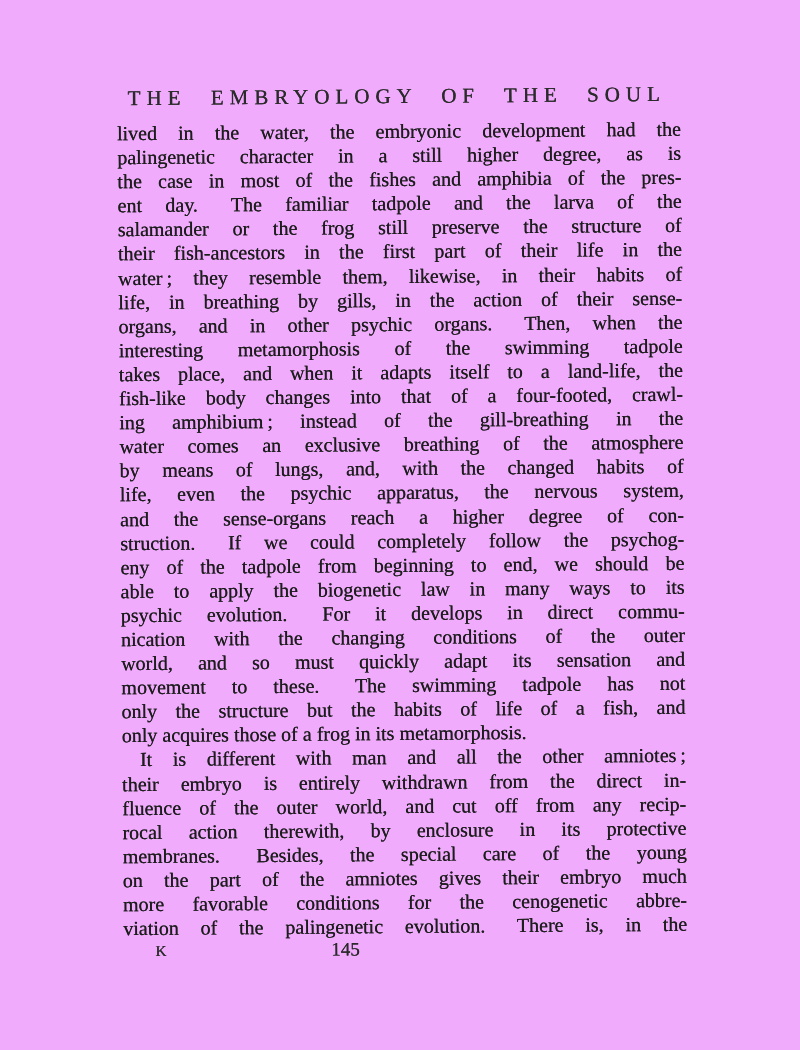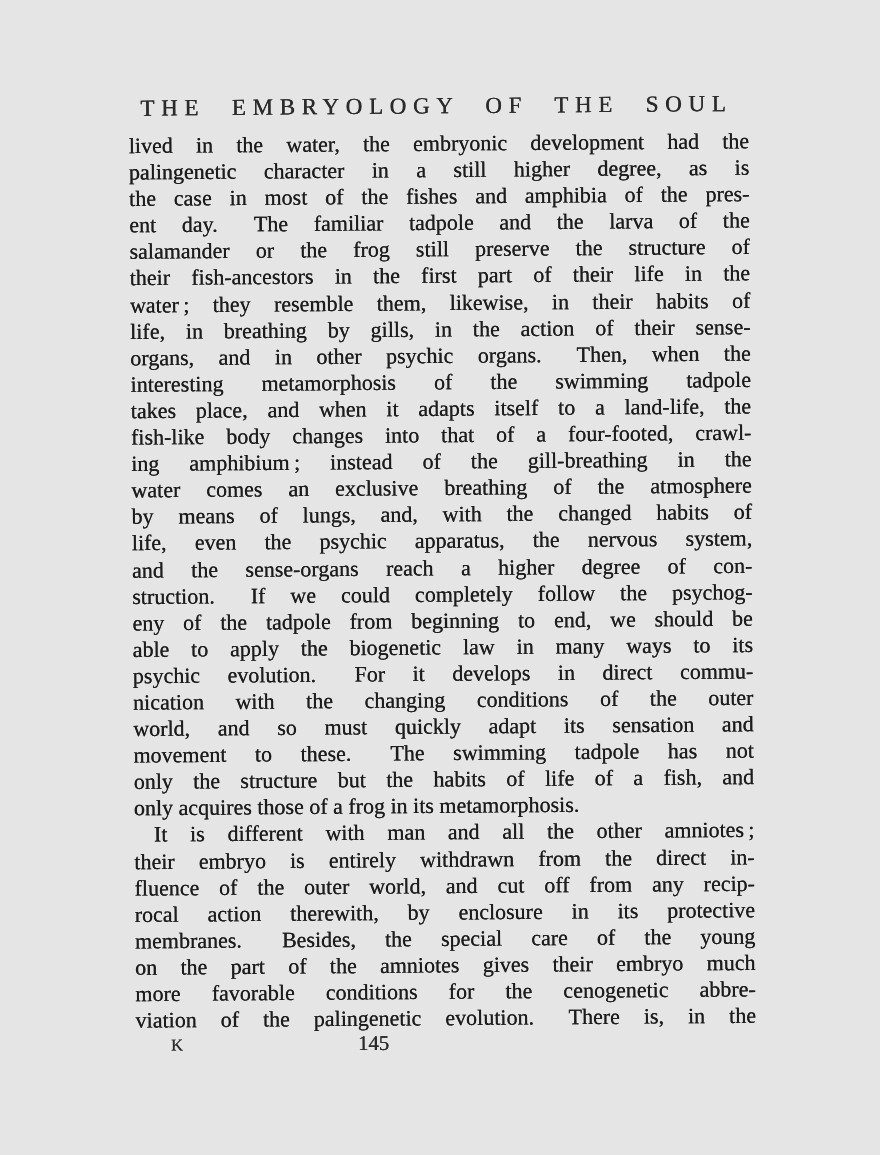--- a/index.html
+++ b/index.html
@@ -4,21 +4,21 @@
 <style>
   html, body {
     margin: 0;
     padding: 0;
     background: #ffffff;
   }
   .page {
     position: relative;
     width: 800px;
     height: 1050px;
-    background: #e5e5e5;
+    background: #f0abfc;
     overflow: hidden;
     font-family: "Liberation Serif", serif;
   }
   .sheet {
     position: absolute;
     left: 0; top: 0; right: 0; bottom: 0;
     transform: rotate(-0.45deg);
     transform-origin: 50% 50%;
   }
   .heading {
@@ -63,20 +63,21 @@
     font-size: 15px;
     letter-spacing: 1px;
     color: #2e2e2e;
     text-shadow: 0.25px 0 0 #2e2e2e;
   }
   .footer-folio {
     position: absolute;
     left: 322px;
     top: 938px;
     width: 40px;
+    text-align: center;
     font-size: 19px;
     color: #2a2a2a;
     text-shadow: 0.25px 0 0 #2a2a2a;
   }
   .ink-speck {
     position: absolute;
     left: 669px;
     top: 700px;
     font-size: 18px;
     color: #4a4a4a;

